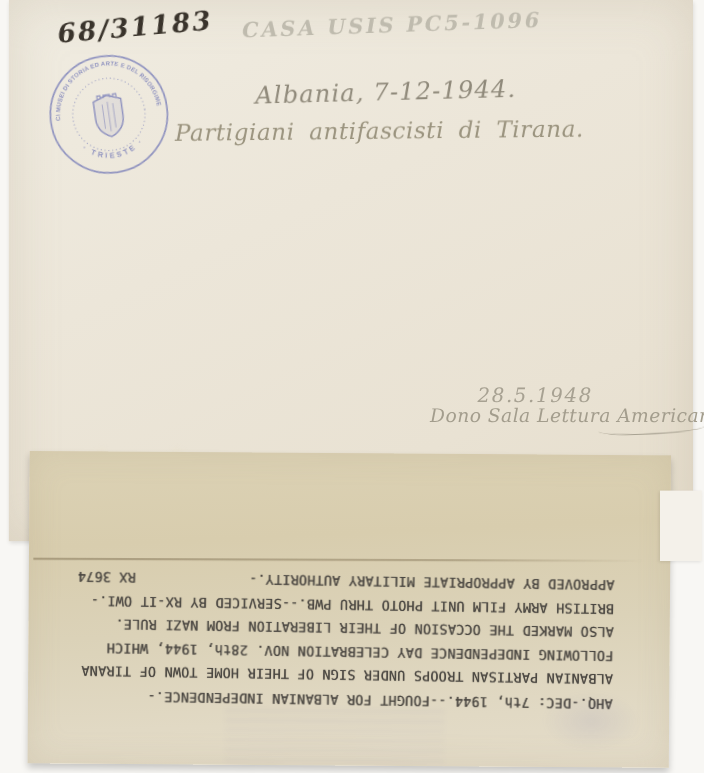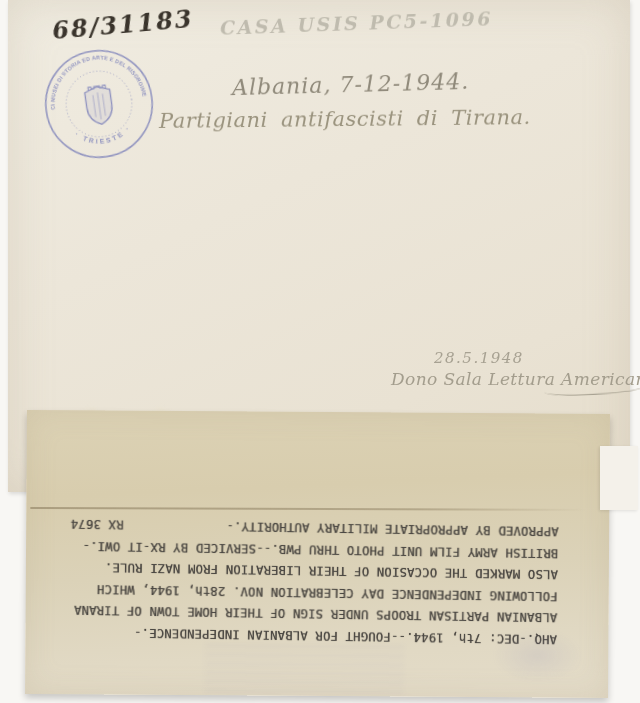--- a/index.html
+++ b/index.html
@@ -20,21 +20,21 @@
     white-space:nowrap;filter:blur(.2px);
   }
   .inv-number{left:44px;top:10px;font-size:24px;font-weight:bold;color:#3a342c;
     letter-spacing:2px;transform:rotate(-5deg);}
   .pencil-code{left:212px;top:12px;font-size:19px;color:#bfbbae;
     letter-spacing:2.5px;transform:rotate(-2deg);font-weight:bold;}
   .location-date{left:224px;top:72px;font-size:22px;color:#8f897a;
     letter-spacing:1px;transform:rotate(-1.5deg);}
   .caption-hand{left:151px;top:107px;font-size:21px;color:#9a937e;
     letter-spacing:.5px;word-spacing:6px;transform:rotate(-.6deg);}
-  .accession-date{left:426px;top:349px;font-size:15px;color:#a7a192;letter-spacing:1.5px;}
+  .accession-date{left:426px;top:349px;font-size:18px;color:#a7a192;letter-spacing:1.5px;}
   .provenance{left:383px;top:369px;font-size:17px;color:#a39d8d;letter-spacing:.4px;}
   .flourish{position:absolute;left:536px;top:384px;width:98px;height:10px;
     border-bottom:1.4px solid #a8a292;border-radius:0 0 60% 40%;
     transform:rotate(-2deg);filter:blur(.3px);}
   
   .stamp{position:absolute;left:33px;top:46px;width:116px;height:116px;
     opacity:.82;filter:blur(.3px);transform:rotate(-8deg);}
   
   .caption-slip{
     position:absolute;left:26px;top:412px;width:583px;height:284px;

